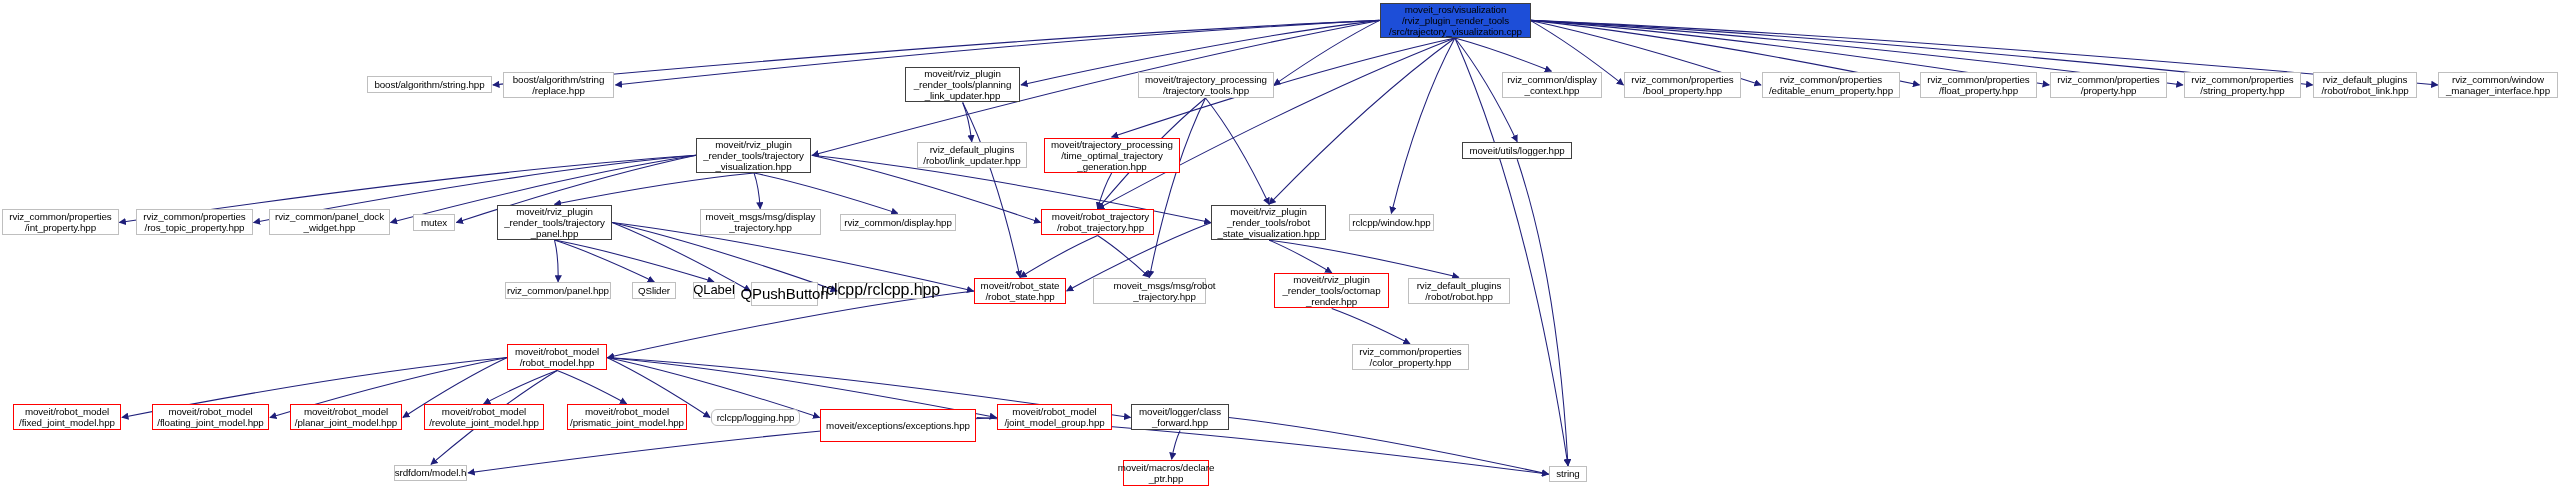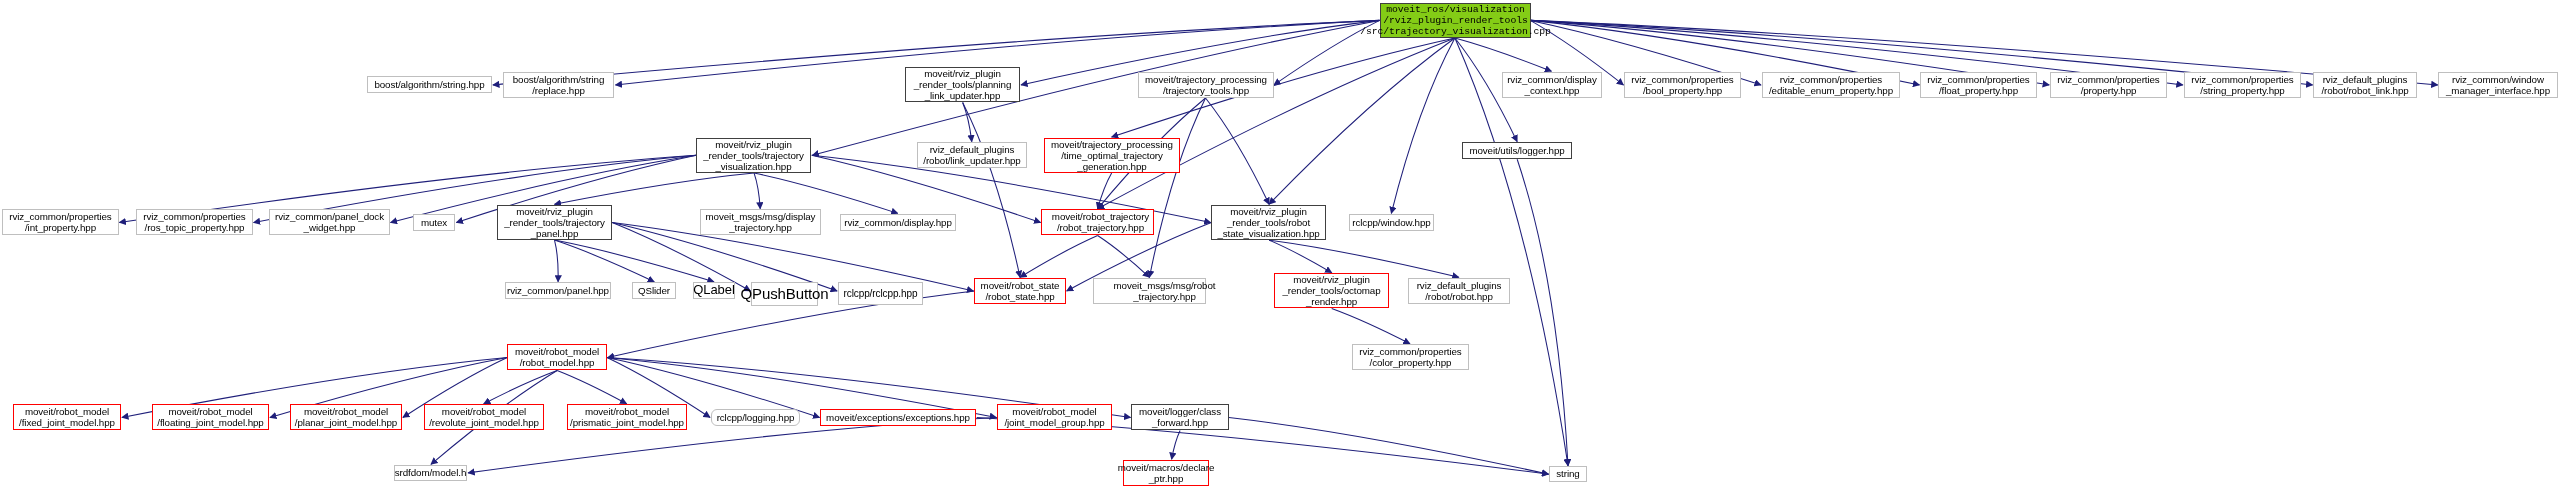--- a/index.html
+++ b/index.html
@@ -41,22 +41,21 @@
     z-index: 5;
   }
   .node.red {
     border: 1.3px solid #ff0000;
   }
   .node.dark {
     border: 0.7px solid #404040;
   }
   .node.root {
     border: 0.7px solid #404040;
-    background: #84cc16;
-    font-family: Liberation Mono, monospace;
+    background: #1d4ed8;
   }
 </style>
 </head>
 <body>
 
 <div id="graph">
   <svg id="edges" viewBox="0 0 3951 751" xmlns="http://www.w3.org/2000/svg">
     <defs>
       <marker id="arrow" viewBox="0 0 10 10" refX="9" refY="5" markerWidth="7" markerHeight="7" orient="auto-start-reverse">
         <path d="M 0 0 L 10 5 L 0 10 z" fill="#1f1f7a"></path>
@@ -179,21 +178,21 @@
     <div class="node red" style="left: 1041px; top: 209px; width: 113px; height: 26px; padding-left: 8px;">moveit/robot_trajectory
 /robot_trajectory.hpp</div>
     <div class="node dark" style="left: 1211px; top: 205px; width: 115px; height: 35px;">moveit/rviz_plugin
 _render_tools/robot
 _state_visualization.hpp</div>
     <div class="node" style="left: 1349px; top: 214px; width: 85px; height: 17px; font-size: 9.8px;">rclcpp/window.hpp</div>
     <div class="node" style="left: 505px; top: 282px; width: 106px; height: 17px; font-size: 9.8px;">rviz_common/panel.hpp</div>
     <div class="node" style="left: 632px; top: 282px; width: 44px; height: 17px; font-size: 9.8px;">QSlider</div>
     <div class="node" style="left: 693px; top: 282px; width: 42px; height: 17px; font-size: 13px;">QLabel</div>
     <div class="node" style="left: 751px; top: 282px; width: 67px; height: 24px; font-size: 15px;">QPushButton</div>
-    <div class="node" style="left: 838px; top: 282px; width: 85px; height: 23px; font-size: 10px;">rclcpp/rclcpp.hpp</div>
+    <div class="node" style="left: 838px; top: 282px; width: 85px; height: 17px; font-size: 16px;">rclcpp/rclcpp.hpp</div>
     <div class="node red" style="left: 974px; top: 278px; width: 92px; height: 26px;">moveit/robot_state
 /robot_state.hpp</div>
     <div class="node" style="left: 1093px; top: 278px; width: 113px; height: 26px; padding-left: 32px;">moveit_msgs/msg/robot
 _trajectory.hpp</div>
     <div class="node red" style="left: 1274px; top: 273px; width: 115px; height: 35px;">moveit/rviz_plugin
 _render_tools/octomap
 _render.hpp</div>
     <div class="node" style="left: 1408px; top: 278px; width: 102px; height: 26px;">rviz_default_plugins
 /robot/robot.hpp</div>
     <div class="node" style="left: 1352px; top: 344px; width: 117px; height: 26px;">rviz_common/properties
@@ -204,21 +203,21 @@
 /fixed_joint_model.hpp</div>
     <div class="node red" style="left: 152px; top: 404px; width: 117px; height: 26px;">moveit/robot_model
 /floating_joint_model.hpp</div>
     <div class="node red" style="left: 290px; top: 404px; width: 112px; height: 26px;">moveit/robot_model
 /planar_joint_model.hpp</div>
     <div class="node red" style="left: 424px; top: 404px; width: 120px; height: 26px;">moveit/robot_model
 /revolute_joint_model.hpp</div>
     <div class="node red" style="left: 567px; top: 404px; width: 120px; height: 26px;">moveit/robot_model
 /prismatic_joint_model.hpp</div>
     <div class="node" style="left: 711px; top: 409px; width: 89px; height: 17px; font-size: 9.8px; border-radius: 6px;">rclcpp/logging.hpp</div>
-    <div class="node red" style="left: 820px; top: 409px; width: 156px; height: 17px; font-size: 9.8px;">moveit/exceptions/exceptions.hpp</div>
+    <div class="node red" style="left: 820px; top: 409px; width: 156px; height: 33px; font-size: 9.8px;">moveit/exceptions/exceptions.hpp</div>
     <div class="node red" style="left: 997px; top: 404px; width: 115px; height: 26px;">moveit/robot_model
 /joint_model_group.hpp</div>
     <div class="node dark" style="left: 1131px; top: 404px; width: 98px; height: 26px;">moveit/logger/class
 _forward.hpp</div>
     <div class="node" style="left: 394px; top: 465px; width: 73px; height: 15.6px; font-size: 9.8px;">srdfdom/model.h</div>
     <div class="node red" style="left: 1123px; top: 460px; width: 86px; height: 26px;">moveit/macros/declare
 _ptr.hpp</div>
     <div class="node" style="left: 1549px; top: 466px; width: 38px; height: 15.6px; font-size: 9.8px;">string</div>
   </div>
 

